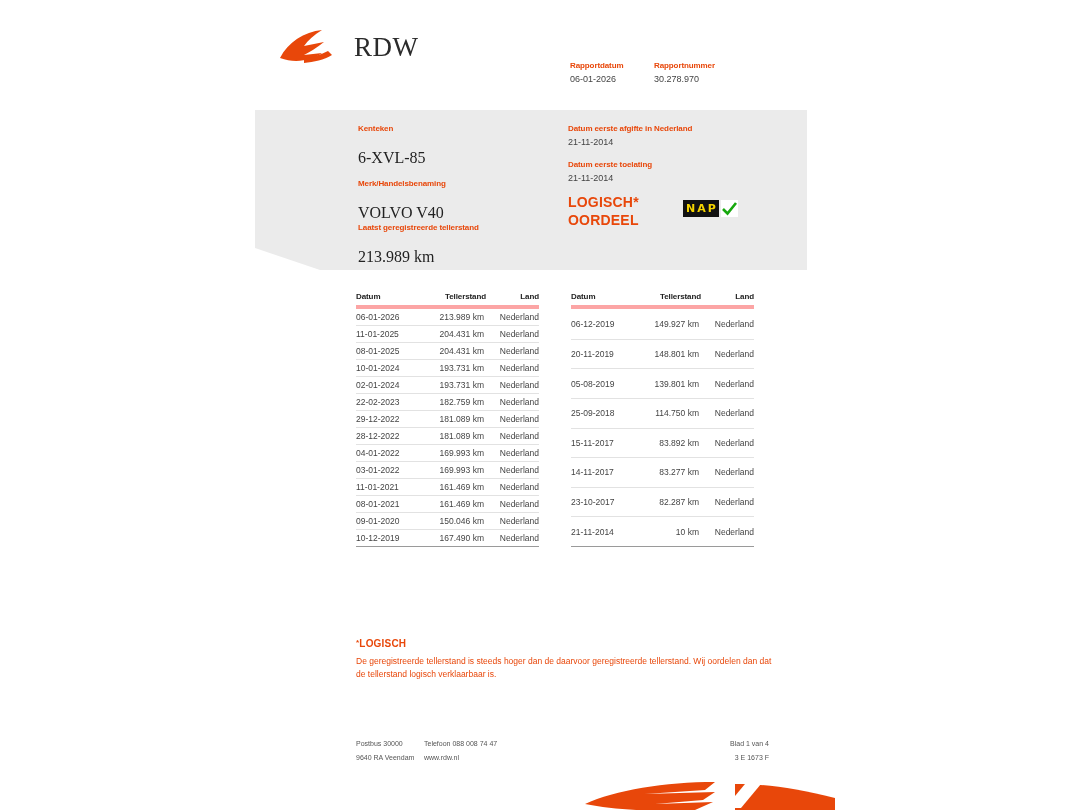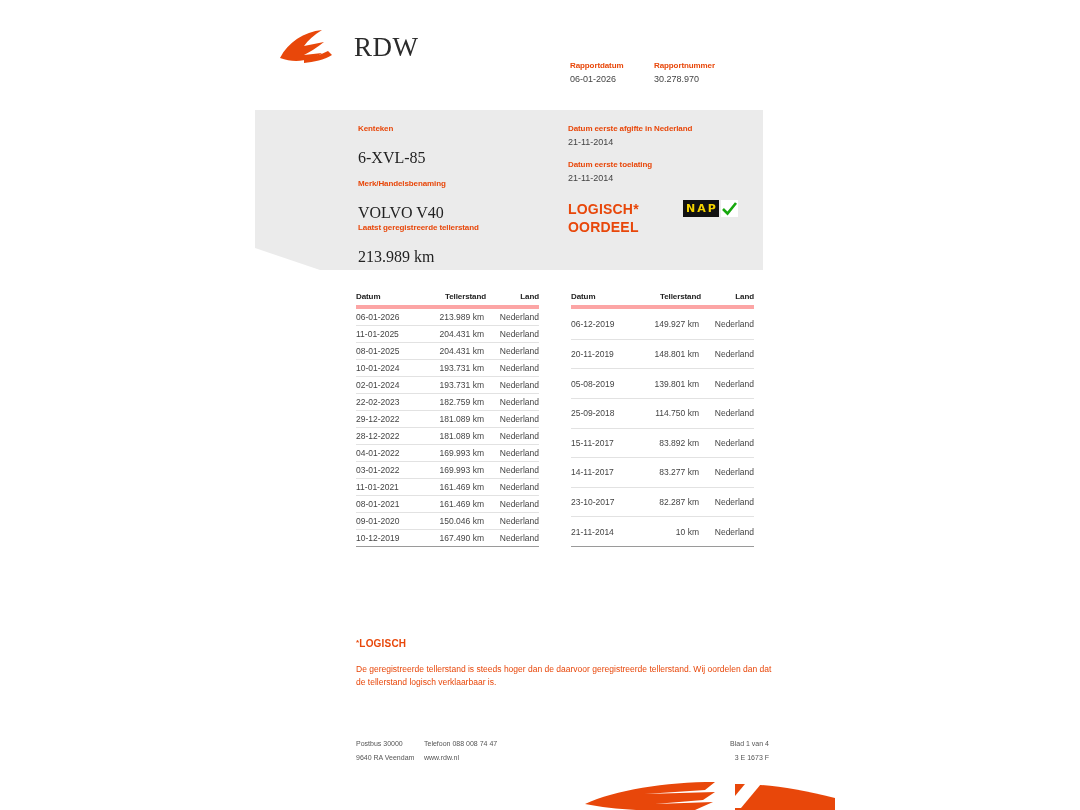--- a/index.html
+++ b/index.html
@@ -71,21 +71,21 @@
     font-size: 9px;
     color: #444;
     margin-top: 4px;
     white-space: nowrap;
   }
 
   
   .panel {
     position: absolute;
     left: 255px; top: 110px;
-    width: 508px; height: 160px;
+    width: 552px; height: 160px;
     background: #ebebeb;
     clip-path: polygon(0 0, 100% 0, 100% 100%, 65px 100%, 0 calc(100% - 22px));
   }
   .panel-col-left { position: absolute; left: 103px; top: 14px; width: 190px; }
   .panel-col-right { position: absolute; left: 313px; top: 14px; width: 190px; }
 
   .field-label {
     font-size: 8px;
     font-weight: bold;
     color: #e8470a;
@@ -104,21 +104,21 @@
     margin-top: 4px;
     margin-bottom: 13px;
   }
   .mileage-block {
     position: absolute;
     left: 103px; top: 113px;
     width: 200px;
   }
   .verdict {
     position: absolute;
-    left: 313px; top: 91px;
+    left: 313px; top: 84px;
     font-family: "Liberation Sans", sans-serif;
     font-weight: bold;
     font-size: 14px;
     color: #e8470a;
     line-height: 1.25;
     letter-spacing: 0.2px;
   }
   .nap-badge {
     position: absolute;
     left: 428px; top: 90px;
@@ -198,21 +198,21 @@
     width: 420px;
   }
   .footnote-title {
     font-size: 10px;
     font-weight: bold;
     color: #e8470a;
     letter-spacing: 0.2px;
   }
   .footnote-title .star { font-size: 8px; vertical-align: top; }
   .footnote-body {
-    margin-top: 14px;
+    margin-top: 6px;
     font-size: 8.5px;
     line-height: 1.55;
     color: #e8470a;
   }
 
   
   .footer {
     position: absolute;
     left: 356px; top: 740px;
     width: 413px;

